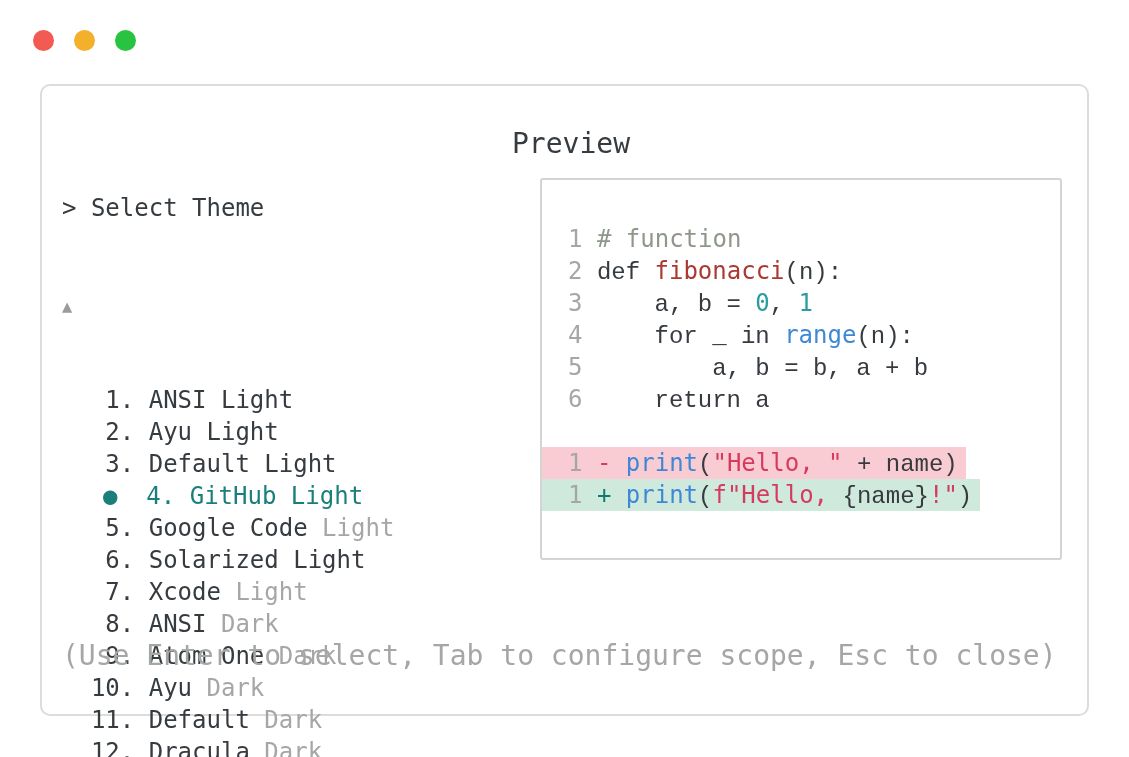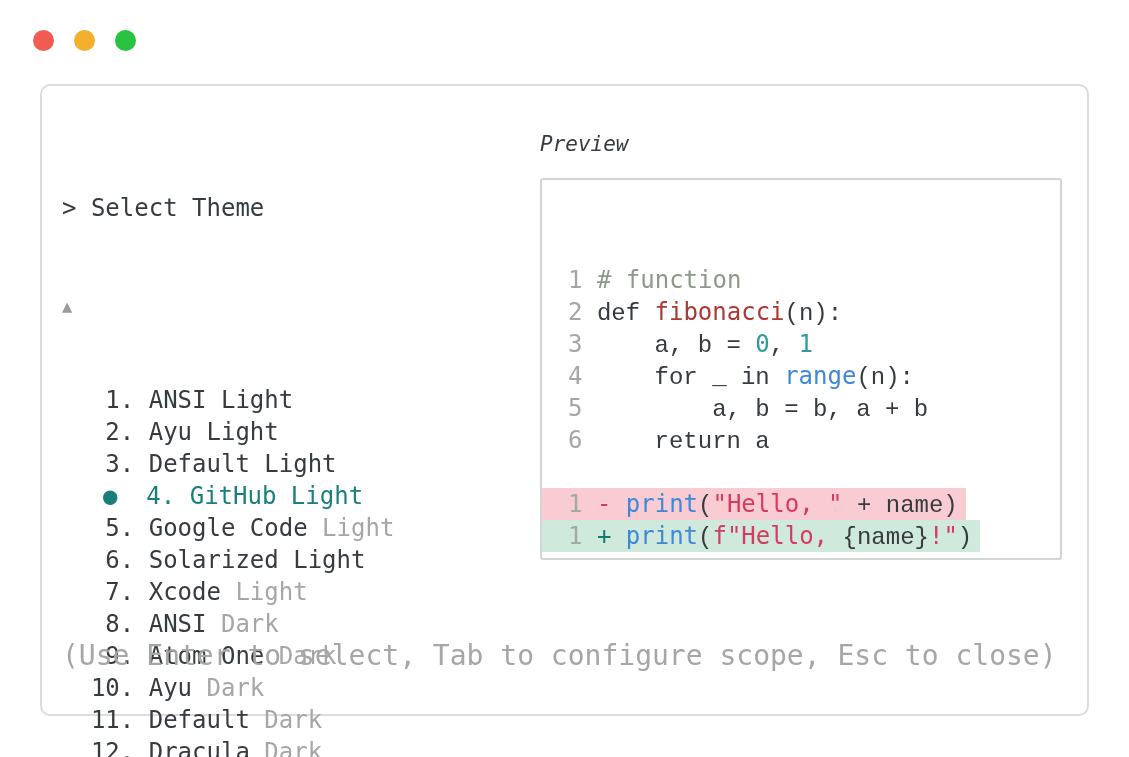--- a/index.html
+++ b/index.html
@@ -49,31 +49,31 @@
   .list-row .gutter{color:var(--accent);}
   .list-row.selected{color:var(--accent);margin-left:41px;}
   .suffix.muted{color:var(--muted);}
   .help{
     position:absolute;left:20px;top:554px;
     font-size:28px;line-height:32px;color:var(--muted);white-space:pre;
   }
 
   
   .preview-label{
-    position:absolute;left:498px;top:42px;
-    font-size:21px;line-height:32px;color:var(--text);font-style:italic;
+    position:absolute;left:470px;top:42px;
+    font-size:28px;line-height:32px;color:var(--text);
   }
   .panel{
     position:absolute;left:498px;top:92px;width:522px;height:382px;
     border:2px solid #d4d4d4;border-radius:3px;box-sizing:border-box;
     background:#ffffff;overflow:hidden;
   }
   .code{
     position:absolute;left:0;top:0;right:0;
-    padding-top:84px;
+    padding-top:43px;
     font-size:24px;line-height:32px;white-space:pre;
   }
   .code-line{height:32px;padding-left:26px;}
   .code-line.removed{background:var(--rembg);width:fit-content;padding-right:8px;}
   .code-line.added{background:var(--addbg);width:fit-content;padding-right:8px;}
   .lineno{color:var(--muted);}
   .tok-plain{color:var(--text);font-family:Liberation Mono, monospace;}
   .tok-comment{color:var(--comment);}
   .tok-red{color:var(--fnred);text-align:right;}
   .tok-teal{color:var(--numteal);}

